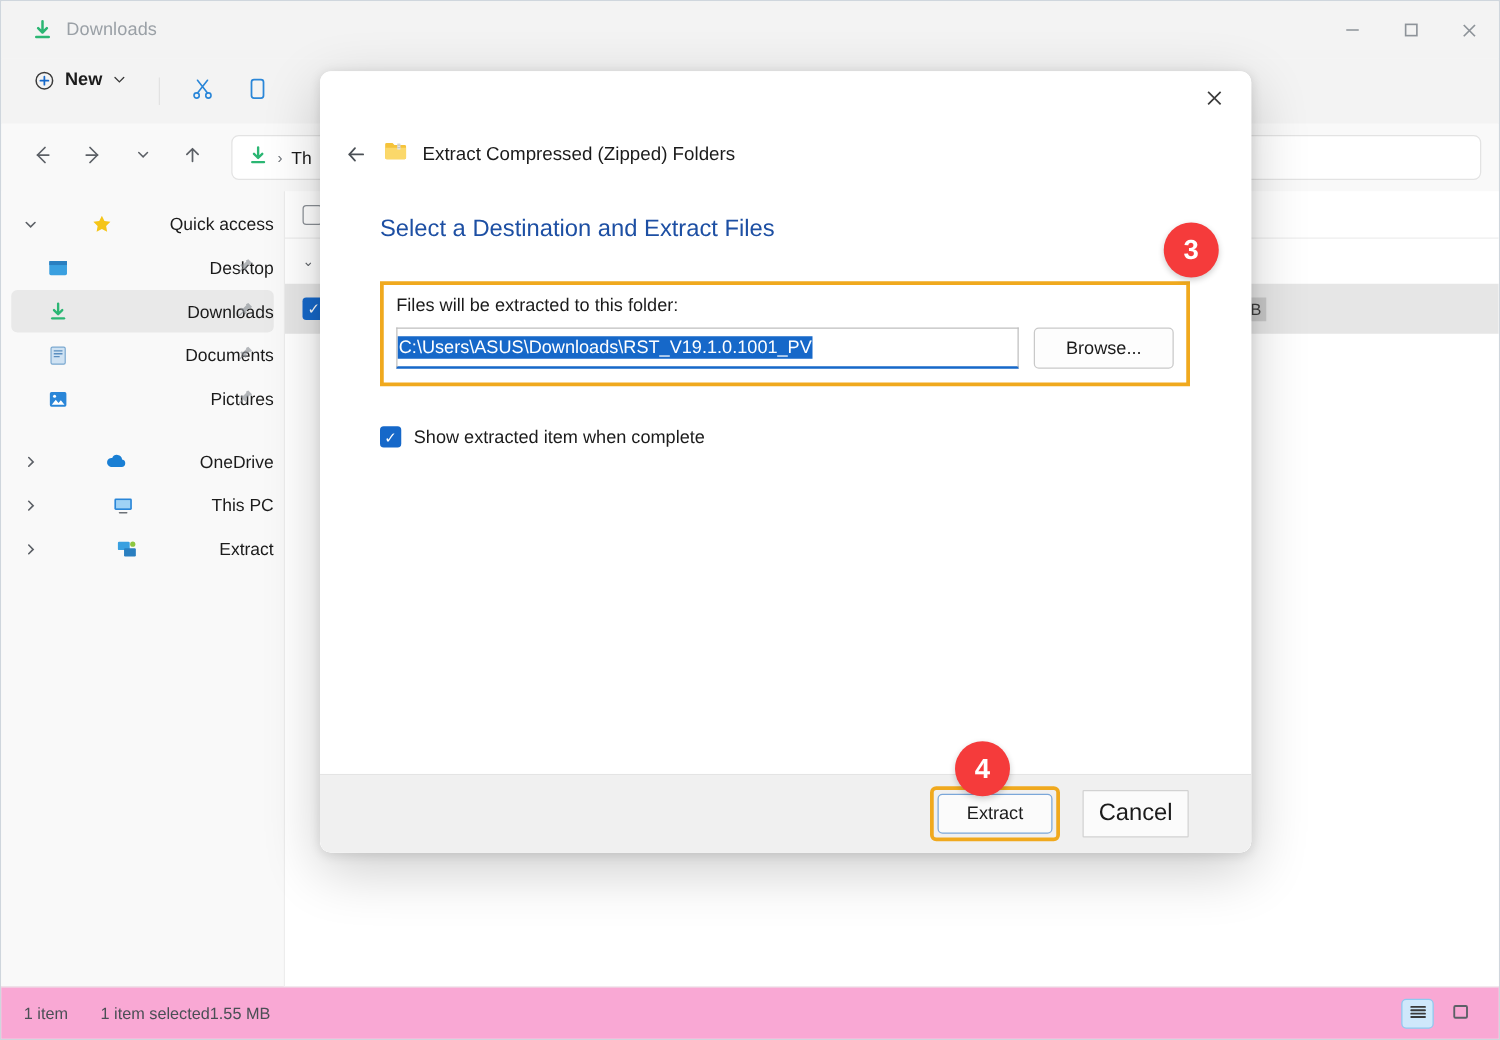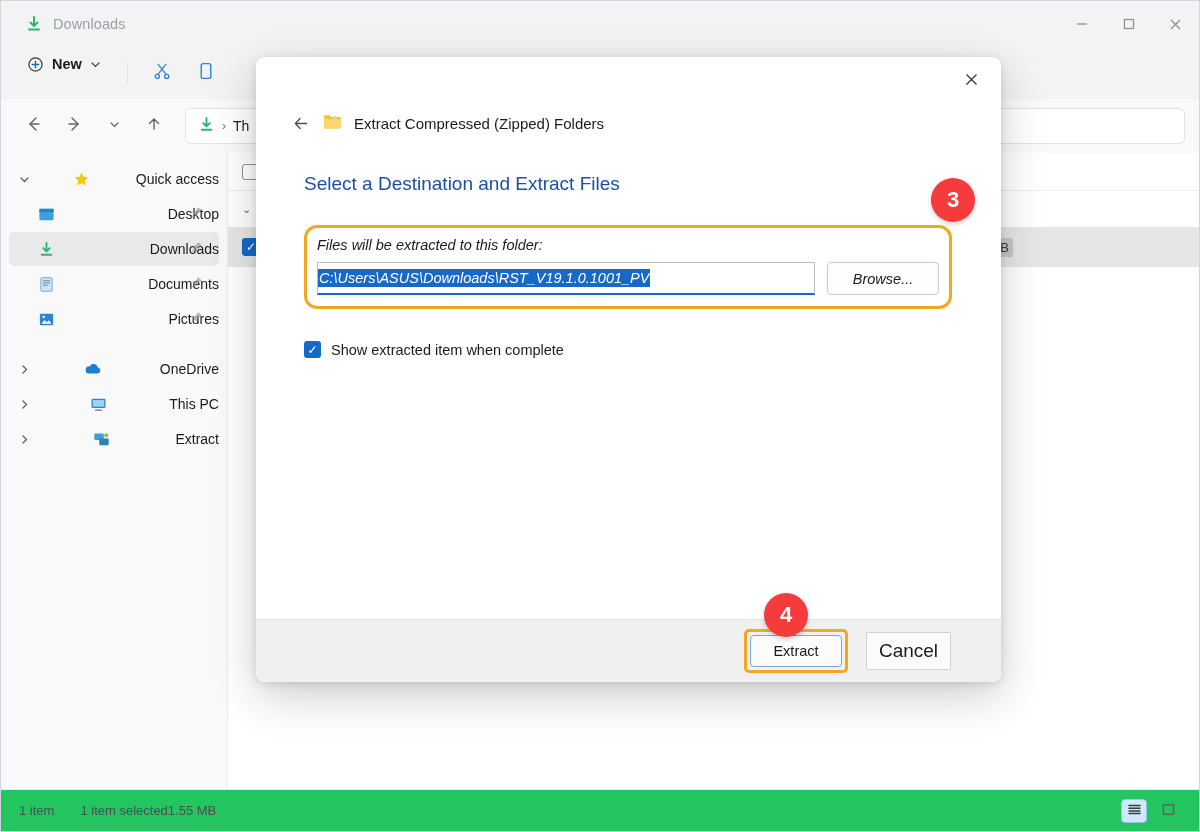--- a/index.html
+++ b/index.html
@@ -138,21 +138,21 @@
   }
   .row-size {
     position: absolute; right: 186px;
     background: #c8c8c8; color: #3c3c3c; font-size: 13px;
     padding: 2px 4px;
   }
 
   
   .statusbar {
     height: 42px; min-height: 42px;
-    background: #22c55e; border-top: 1px solid #ececec;
+    background: #f9a8d4; border-top: 1px solid #ececec;
     display: flex; align-items: center;
     padding: 0 18px;
     font-size: 13px; color: #4a4f55;
   }
   .status-group { display: flex; align-items: center; gap: 26px; }
   .status-sub { display: flex; align-items: center; gap: 0; }
   .view-toggles { margin-left: auto; display: flex; align-items: center; gap: 8px; }
   .view-btn {
     width: 26px; height: 24px; border-radius: 4px;
     display: flex; align-items: center; justify-content: center;
@@ -176,33 +176,32 @@
   .dlg-topbar {
     height: 48px; display: flex; align-items: center; justify-content: flex-end;
     padding-right: 10px;
   }
   .dlg-close {
     width: 40px; height: 34px; display: flex; align-items: center; justify-content: center;
     color: #333; border-radius: 5px;
   }
   .dlg-crumb {
     display: flex; align-items: center; gap: 12px;
-    padding: 0 36px; height: 36px;
+    padding: 0 20px; height: 36px;
   }
   .dlg-back { color: #4a4f55; display: flex; align-items: center; }
   .dlg-crumb-text { font-size: 15px; color: #1b1b1b; }
   .dlg-content { flex: 1; padding: 32px 48px 0 48px; position: relative; }
   .dlg-heading {
     font-size: 19px; color: #1d4fa3; font-weight: 400; margin-bottom: 30px;
   }
   .hl-box {
-    border: 3px solid #f0a91e; border-radius: 13px;
+    border: 3px solid #f0a91e; border-radius: 0;
     padding: 9px 10px 11px 10px;
     width: 648px;
-    font-style: italic;
   }
   .field-label { font-size: 14.5px; color: #1b1b1b; margin-bottom: 9px; }
   .field-row { display: flex; align-items: stretch; gap: 12px; }
   .path-input {
     flex: 1; height: 33px;
     border: 1px solid #bfbfbf; border-bottom: 2px solid #1668c9;
     background: #ffffff;
     display: flex; align-items: center;
     padding: 0 0;
     overflow: hidden;

